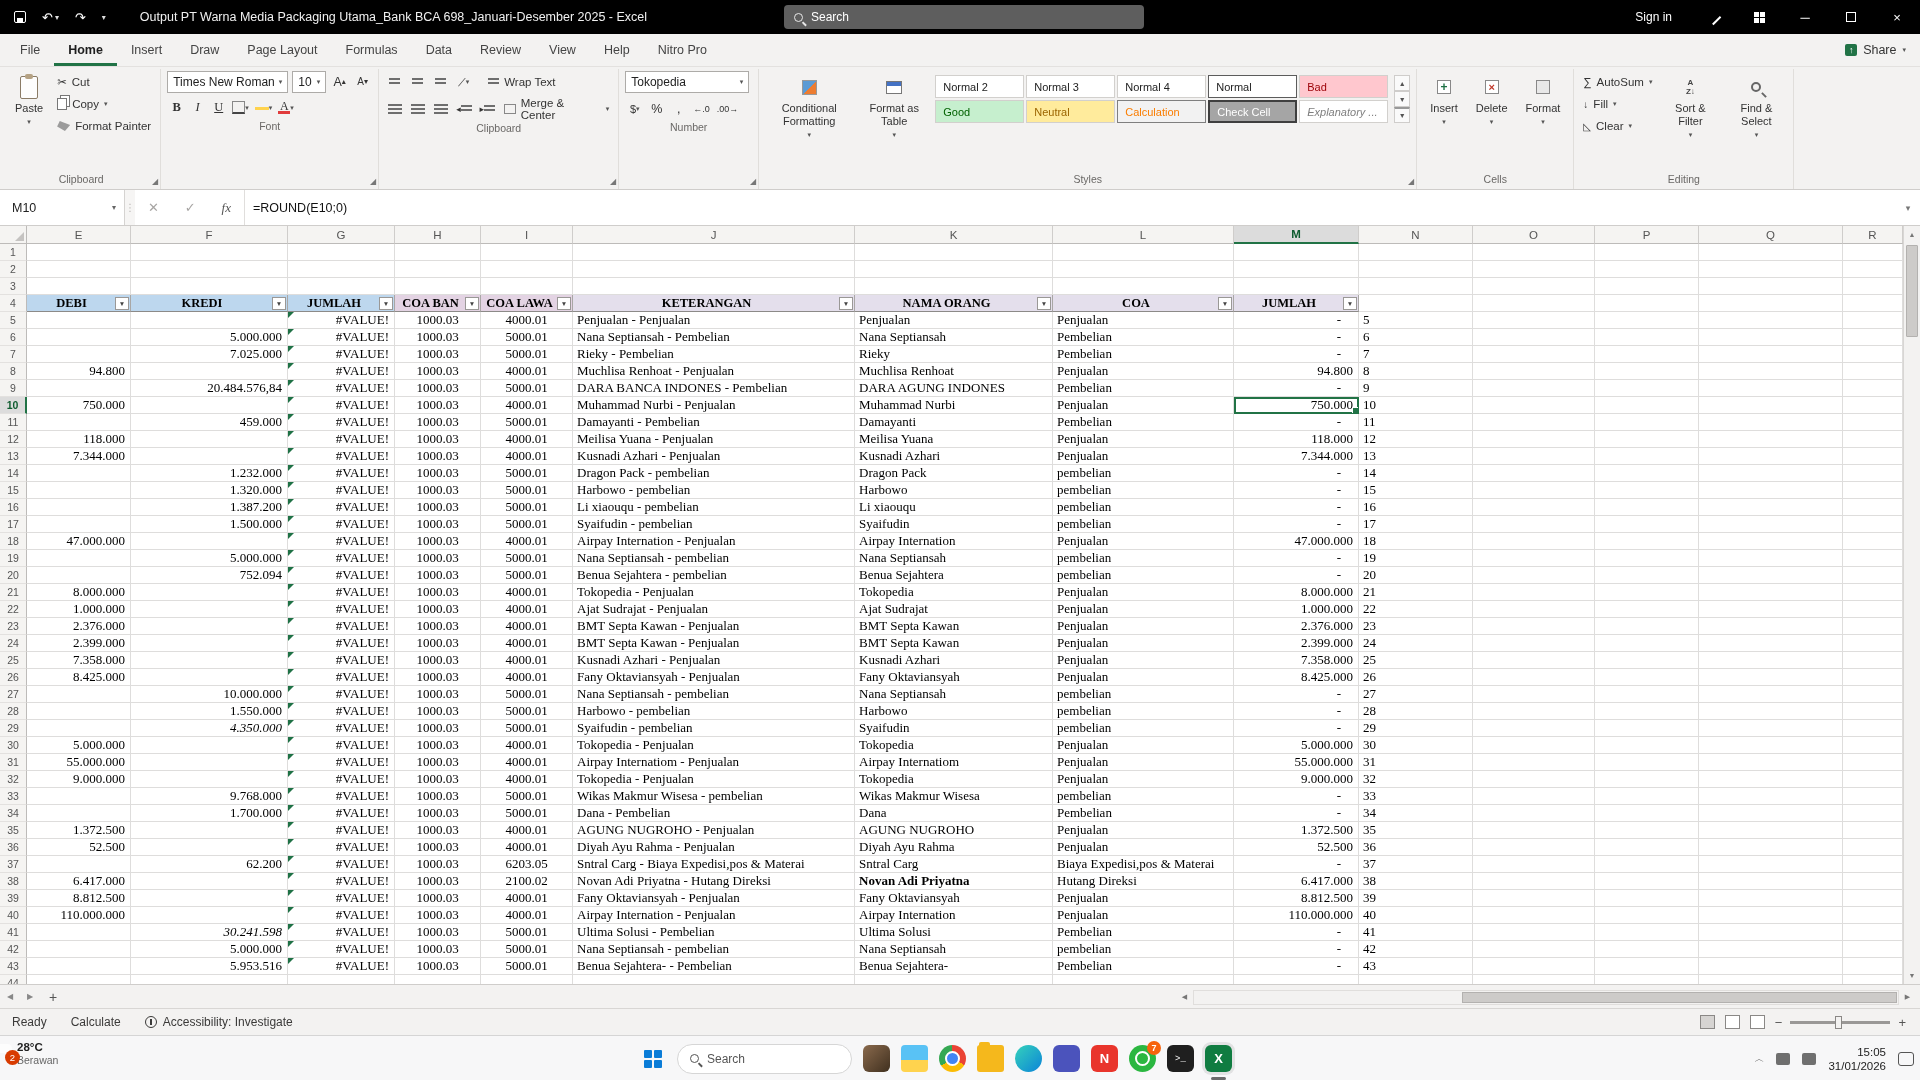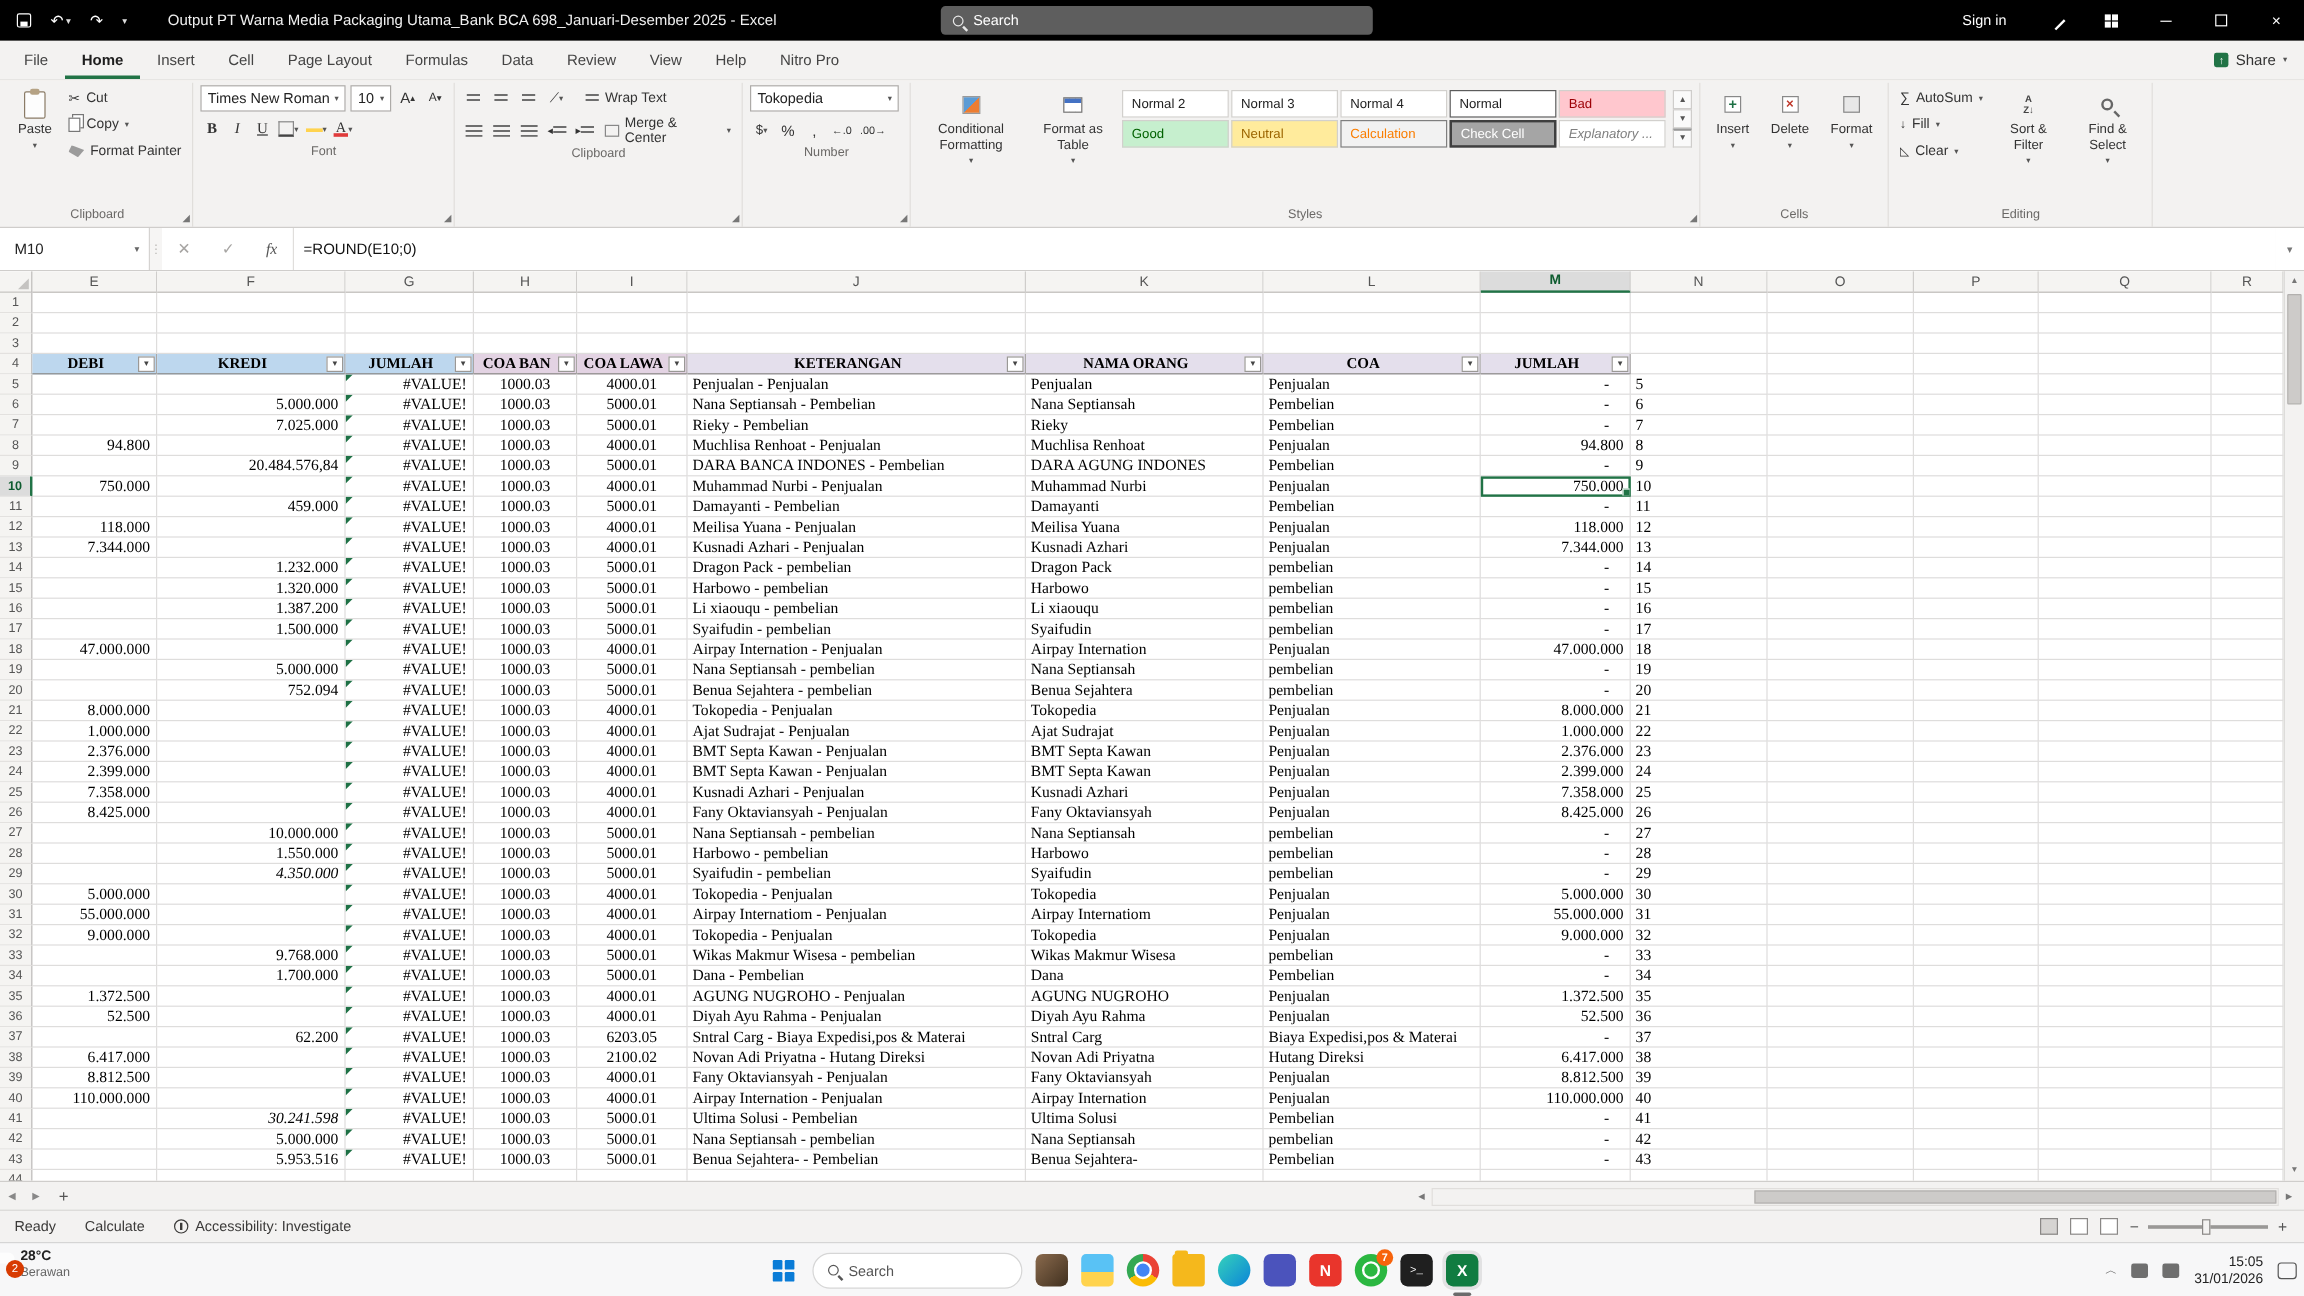--- a/index.html
+++ b/index.html
@@ -219,21 +219,21 @@
       </span>
     <span class="winbtn">×</span>
   </div>
 </div>
 
 <div id="ribbon-tabs">
   <div id="rtabstrip" style="display:flex">
       <div class="rtab">File</div>
       <div class="rtab active">Home</div>
       <div class="rtab">Insert</div>
-      <div class="rtab">Cell</div>
+      <div class="rtab">Draw</div>
       <div class="rtab">Page Layout</div>
       <div class="rtab">Formulas</div>
       <div class="rtab">Data</div>
       <div class="rtab">Review</div>
       <div class="rtab">View</div>
       <div class="rtab">Help</div>
       <div class="rtab">Nitro Pro</div>
     </div>
   <div id="share-btn">
     <span class="ic-share">↑</span>
@@ -1165,21 +1165,21 @@
         <div class="cell" style="width: 60px;"></div>
       </div>
       <div class="grow">
         <div class="gut">38</div>
         <div class="cell num" style="width: 104px;">6.417.000</div>
         <div class="cell num" style="width: 157px;"></div>
         <div class="cell num err" style="width: 107px;">#VALUE!</div>
         <div class="cell ctr" style="width: 86px;">1000.03</div>
         <div class="cell ctr" style="width: 92px;">2100.02</div>
         <div class="cell" style="width: 282px;">Novan Adi Priyatna - Hutang Direksi</div>
-        <div class="cell" style="width: 198px;">Novan Adi Priyatna</div>
+        <div class="cell" style="width: 198px; font-weight: bold;">Novan Adi Priyatna</div>
         <div class="cell" style="width: 181px;">Hutang Direksi</div>
         <div class="cell num" style="width: 125px;">6.417.000</div>
         <div class="cell" style="width: 114px;">38</div>
         <div class="cell" style="width: 122px;"></div>
         <div class="cell" style="width: 104px;"></div>
         <div class="cell" style="width: 144px;"></div>
         <div class="cell" style="width: 60px;"></div>
       </div>
       <div class="grow">
         <div class="gut">39</div>

